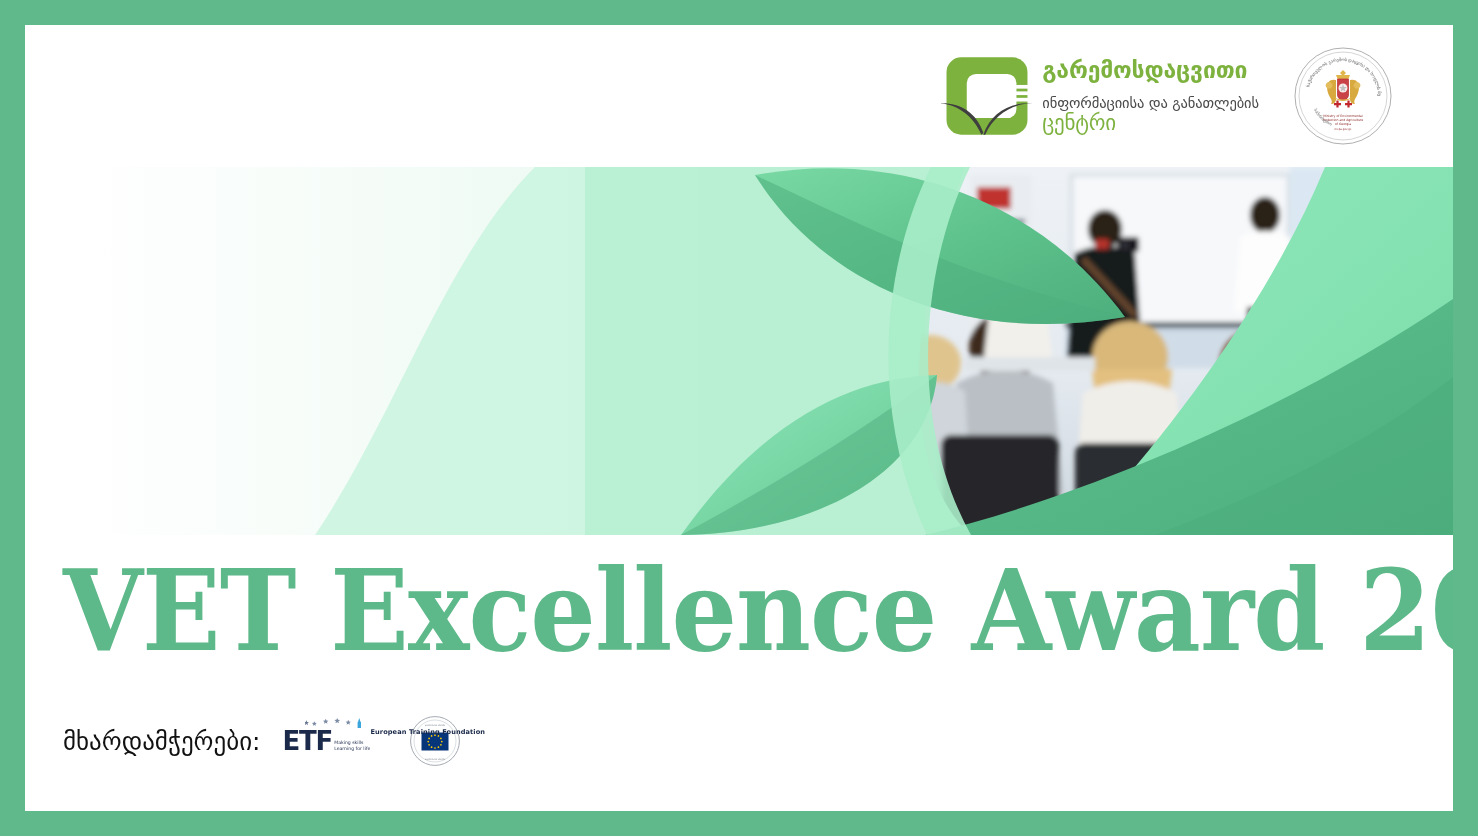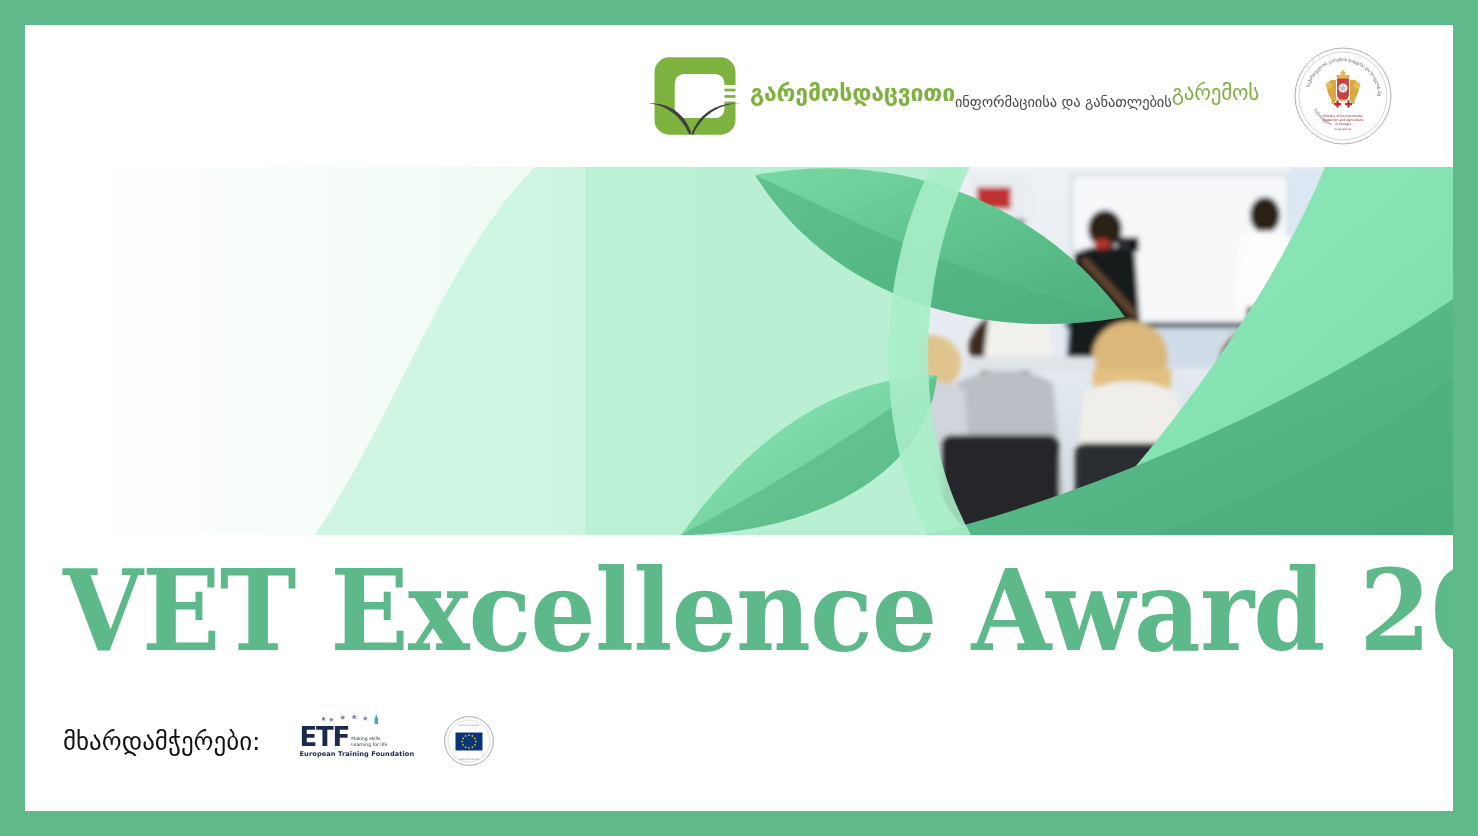--- a/index.html
+++ b/index.html
@@ -33,21 +33,21 @@
     display: flex;
     align-items: center;
     justify-content: flex-end;
     padding-right: 60px;
     gap: 34px;
   }
 
   .cenn-logo { display: flex; align-items: center; gap: 9px; }
   .cenn-mark { position: relative; width: 92px; height: 92px; flex: 0 0 92px; }
   .cenn-mark svg { display: block; width: 92px; height: 92px; }
-  .cenn-text { display: flex; flex-direction: row; line-height: 1.05; }
+  .cenn-text { display: flex; flex-direction: column; line-height: 1.05; }
   .cenn-l1 {
     font-size: 23px; font-weight: bold; color: #7EB23F;
     letter-spacing: -0.2px; white-space: nowrap;
   }
   .cenn-l2 {
     font-size: 14.5px; color: #4A4A4A; letter-spacing: -0.1px;
     white-space: nowrap; margin-top: 14px;
   }
   .cenn-l3 {
     font-size: 21px; color: #7EB23F; letter-spacing: -0.2px;
@@ -83,31 +83,31 @@
     transform-origin: left center;
     white-space: nowrap;
   }
 
   
   .supporters {
     position: absolute;
     left: 38px; top: 690px;
     display: flex;
     align-items: center;
-    gap: 39px;
+    gap: 22px;
   }
   .sup-label {
     font-family: "DejaVu Sans", "Liberation Sans", sans-serif;
     font-size: 25px;
     color: #111111;
     white-space: nowrap;
   }
 
   
-  .etf { display: flex; flex-direction: column; align-items: flex-start; position: relative; width: 104px; }
+  .etf { display: flex; flex-direction: row; align-items: flex-start; position: relative; width: 104px; }
   .etf-top { display: flex; align-items: flex-end; position: relative; }
   .etf-word {
     font-family: "DejaVu Sans", "Liberation Sans", sans-serif;
     font-weight: bold; font-size: 26px; color: #1b2a4a;
     letter-spacing: -1.2px; line-height: 1;
   }
   .etf-tag {
     font-size: 4.6px; color: #1b2a4a; line-height: 1.35;
     margin-left: 2px; margin-bottom: 2px; white-space: nowrap;
   }
@@ -138,21 +138,21 @@
             <rect x="74" y="38" width="26" height="4" fill="#ffffff"></rect>
             <rect x="74" y="45" width="26" height="4" fill="#ffffff"></rect>
             <rect x="74" y="52" width="26" height="4" fill="#ffffff"></rect>
             <path d="M46 90 C38 66 18 56 -4 58 C16 58 34 70 44 92 Z" fill="#3F3F3F"></path>
             <path d="M46 92 C54 68 76 56 100 58 C78 58 58 70 48 92 Z" fill="#3F3F3F"></path>
           </svg>
         </div>
         <div class="cenn-text">
           <div class="cenn-l1">გარემოსდაცვითი</div>
           <div class="cenn-l2">ინფორმაციისა და განათლების</div>
-          <div class="cenn-l3">გარემოს</div>
+          <div class="cenn-l3">ცენტრი</div>
         </div>
       </div>
 
       <div class="seal">
         <svg viewBox="0 0 100 100" xmlns="http://www.w3.org/2000/svg">
           <circle cx="50" cy="50" r="48" fill="#ffffff" stroke="#9a9a9a" stroke-width="0.8"></circle>
           <circle cx="50" cy="50" r="44" fill="none" stroke="#b9b9b9" stroke-width="0.6"></circle>
           <defs>
             <path id="ringtop" d="M 50 50 m -35 0 a 35 35 0 1 1 70 0" fill="none"></path>
             <path id="ringbot" d="M 50 50 m -32 0 a 32 32 0 1 0 64 0" fill="none"></path>

